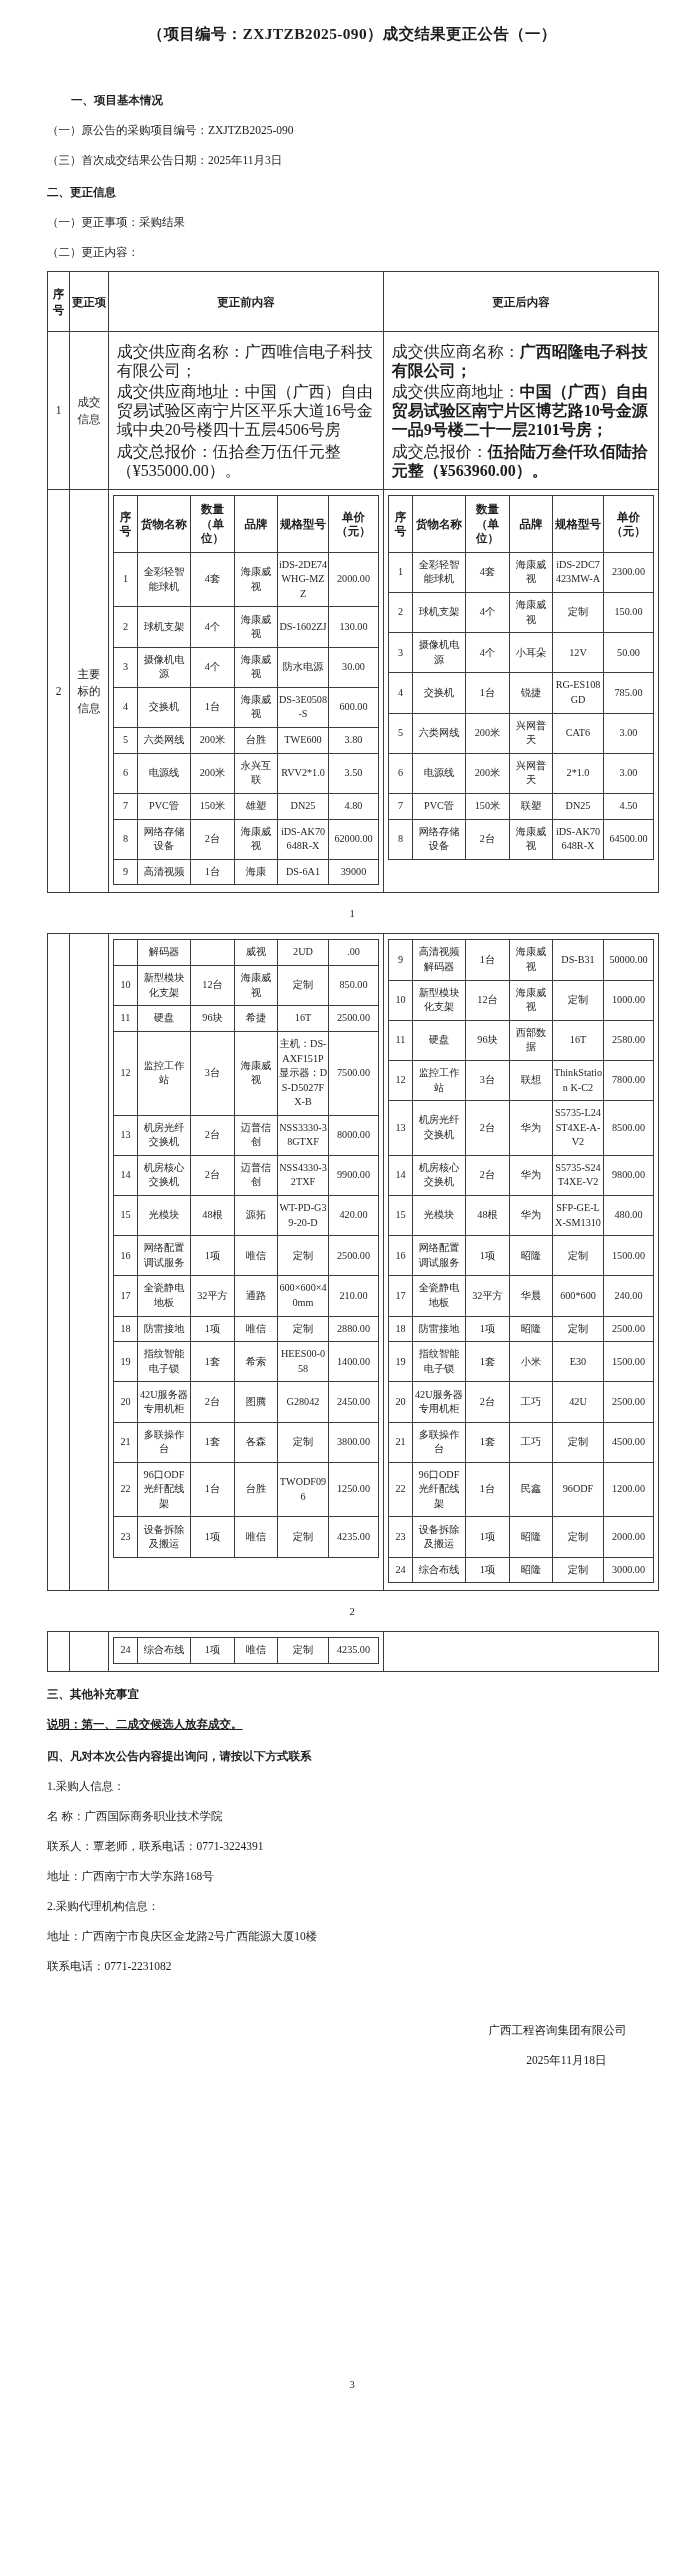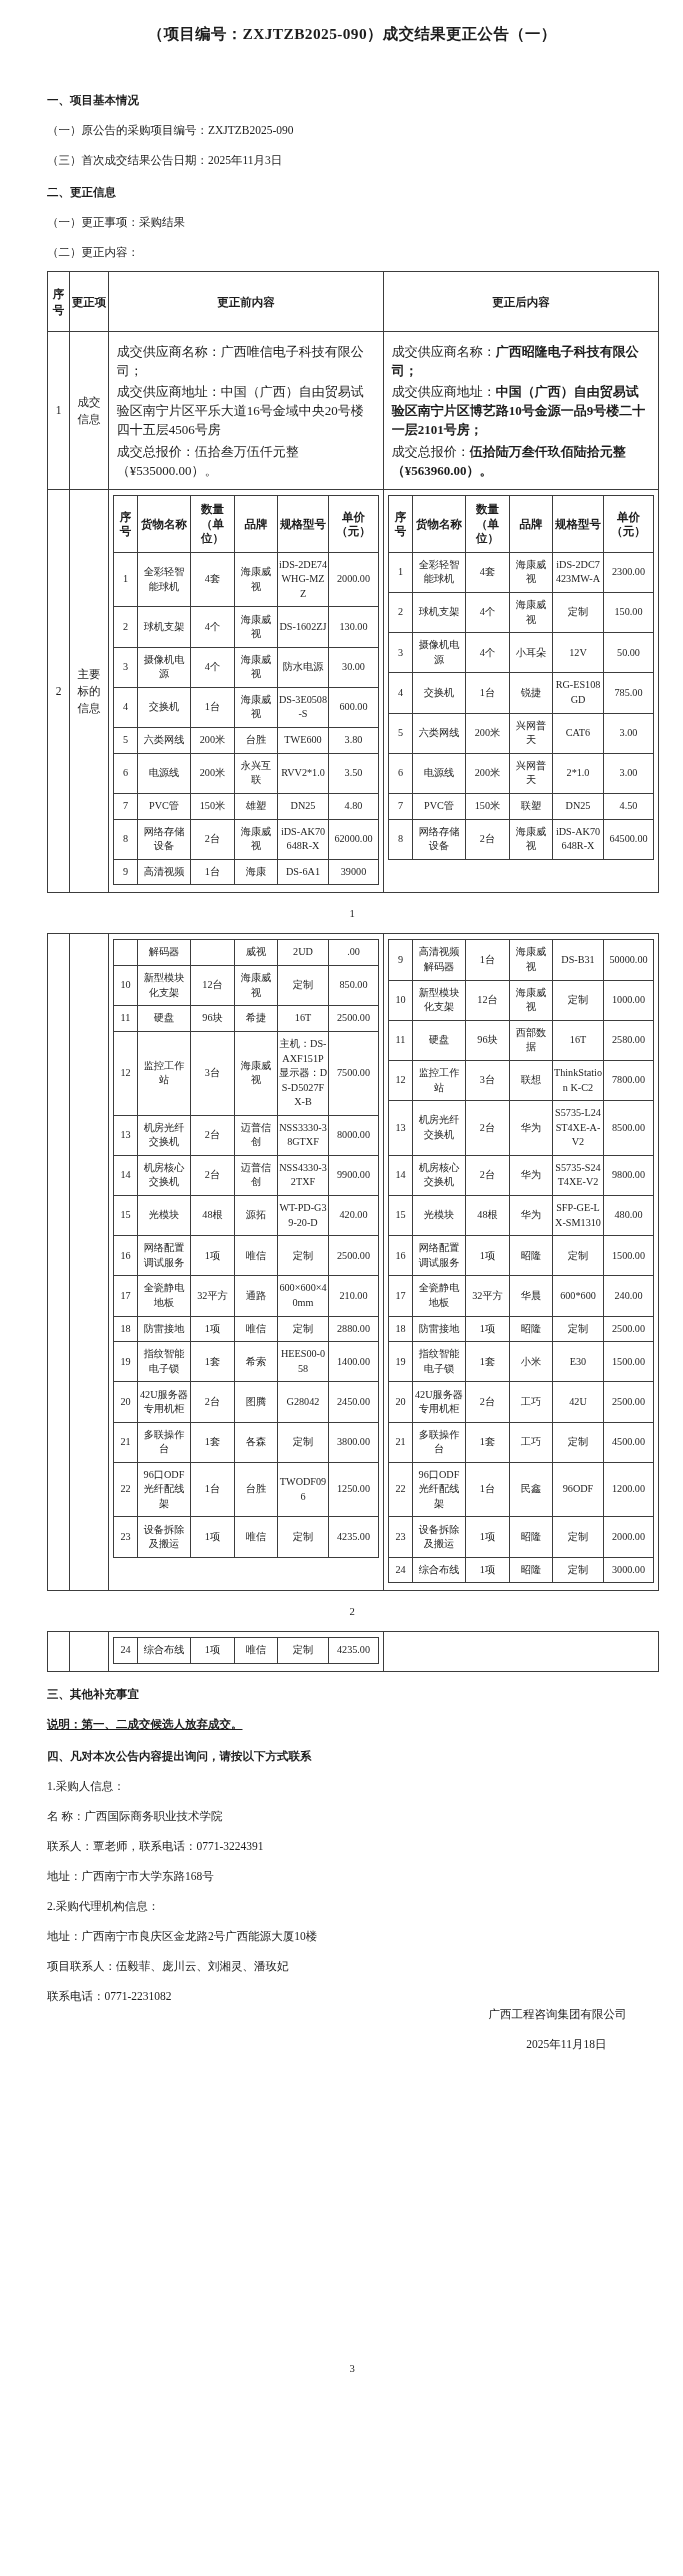--- a/index.html
+++ b/index.html
@@ -1,39 +1,39 @@
 <!DOCTYPE html>
 <html style="font-size:13.7px"><head>
 <meta charset="utf-8">
 <style>
   html,body{margin:0;padding:0;background:#ffffff;}
   body{width:683px;font-family:"Liberation Serif","DejaVu Serif",serif;color:#1d1d1d;}
   .doc{padding:22px 25.6px 31px 47px;}
   .title{font-weight:bold;font-size:15.4px;line-height:23px;text-align:center;letter-spacing:0.4px;}
   .h2{font-weight:bold;font-size:11.5px;line-height:18px;margin:13.7px 0 0;}
-  .h2.first{margin-top:46px;}
+  .h2.first{margin-top:46px;margin-left:24px;}
   .para{font-size:11.5px;line-height:18px;margin:12px 0 0;}
   .para.bold{font-weight:bold;text-decoration:underline;}
   
   table.outer{border-collapse:collapse;table-layout:fixed;width:611px;margin-top:10.2px;}
   table.outer th,table.outer td{border:0.9px solid #3c3c3c;}
   table.outer th{font-size:11.5px;font-weight:bold;padding:13.7px 1.7px;line-height:16px;}
   .cell-no,.cell-item{text-align:center;vertical-align:middle;font-size:11.5px;line-height:17px;padding:3.4px 2.6px;}
-  .cell-text{vertical-align:top;font-size:13px;padding:6.8px 7.7px;}
+  .cell-text{vertical-align:top;font-size:16px;padding:6.8px 7.7px;}
   .tline{line-height:19px;margin:2.6px 0;}
   .tline b{font-weight:bold;}
   .cell-goods{vertical-align:top;padding:3.4px 3.4px 6.8px;}
   
   table.goods{border-collapse:collapse;table-layout:fixed;width:265px;margin:1.7px auto 0;font-size:10.2px;}
   table.goods th,table.goods td{border:0.9px solid #3c3c3c;text-align:center;word-break:break-all;}
   table.goods th{font-weight:bold;padding:6px 0.9px;line-height:14.5px;}
   table.goods td{padding:5.1px 0.9px;line-height:14.5px;}
   .pageno{text-align:center;font-size:10.7px;line-height:16px;margin:12px 0;}
   .pageno.last{margin-top:307px;}
-  .sign-company{font-size:11.5px;line-height:18px;text-align:right;padding-right:31px;}
+  .sign-company{font-size:11.5px;line-height:18px;text-align:right;padding-right:31px;margin-top:46px;}
   .sign-date{font-size:11.5px;line-height:18px;text-align:right;padding-right:51px;margin-top:12px;}
 </style>
 </head>
 <body>
 
 <div class="doc">
 
   <div class="title">（项目编号：ZXJTZB2025-090）成交结果更正公告（一）</div>
 
   <div class="h2 first">一、项目基本情况</div>
@@ -659,21 +659,20 @@
 
   <div class="h2">三、其他补充事宜</div>
   <div class="para bold">说明：第一、二成交候选人放弃成交。</div>
   <div class="h2">四、凡对本次公告内容提出询问，请按以下方式联系</div>
   <div class="para">1.采购人信息：</div>
   <div class="para">名 称：广西国际商务职业技术学院</div>
   <div class="para">联系人：覃老师，联系电话：0771-3224391</div>
   <div class="para">地址：广西南宁市大学东路168号</div>
   <div class="para">2.采购代理机构信息：</div>
   <div class="para">地址：广西南宁市良庆区金龙路2号广西能源大厦10楼</div>
-  <div class="para">项目联系人：伍毅菲、庞川云、刘湘灵、潘玫妃</div>
   <div class="para">联系电话：0771-2231082</div>
 
   <div class="sign-company">广西工程咨询集团有限公司</div>
   <div class="sign-date">2025年11月18日</div>
 
   <div class="pageno last">3</div>
 
 </div>
 
 

